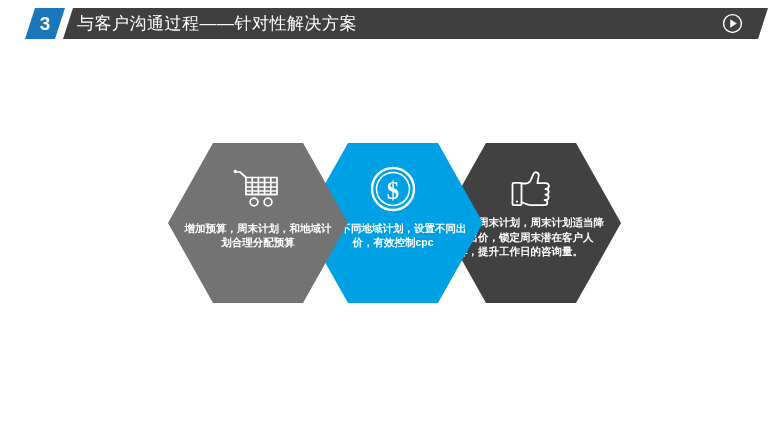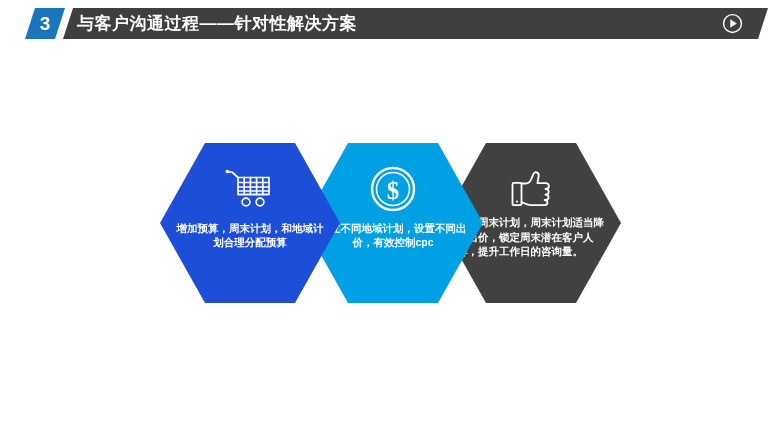--- a/index.html
+++ b/index.html
@@ -49,21 +49,21 @@
     text-align: center;
   }
   .header-title {
     position: absolute;
     left: 77px;
     top: 8px;
     height: 31px;
     line-height: 31px;
     color: #ffffff;
     font-size: 17px;
-    font-weight: bold;
+    font-weight: normal;
     letter-spacing: 0.5px;
     white-space: nowrap;
   }
   .header-play {
     position: absolute;
     left: 722px;
     top: 13px;
     width: 21px;
     height: 21px;
   }
@@ -78,21 +78,21 @@
   }
   .hex {
     position: absolute;
     top: 0;
     width: 180px;
     height: 160px;
     -webkit-clip-path: polygon(25% 0%, 75% 0%, 100% 50%, 75% 100%, 25% 100%, 0% 50%);
     clip-path: polygon(25% 0%, 75% 0%, 100% 50%, 75% 100%, 25% 100%, 0% 50%);
     box-sizing: border-box;
   }
-  .hex-1 { left: 160px; background: #1d4ed8; z-index: 3; text-decoration: underline; }
+  .hex-1 { left: 168px; background: #737373; z-index: 3; text-decoration: underline; }
   .hex-2 { left: 303px; background: #00a1e4; z-index: 2; }
   .hex-3 { left: 441px; background: #414141; z-index: 1; }
 
   .hex-icon {
     position: absolute;
     left: 0;
     top: 18px;
     width: 180px;
     height: 56px;
     display: flex;

